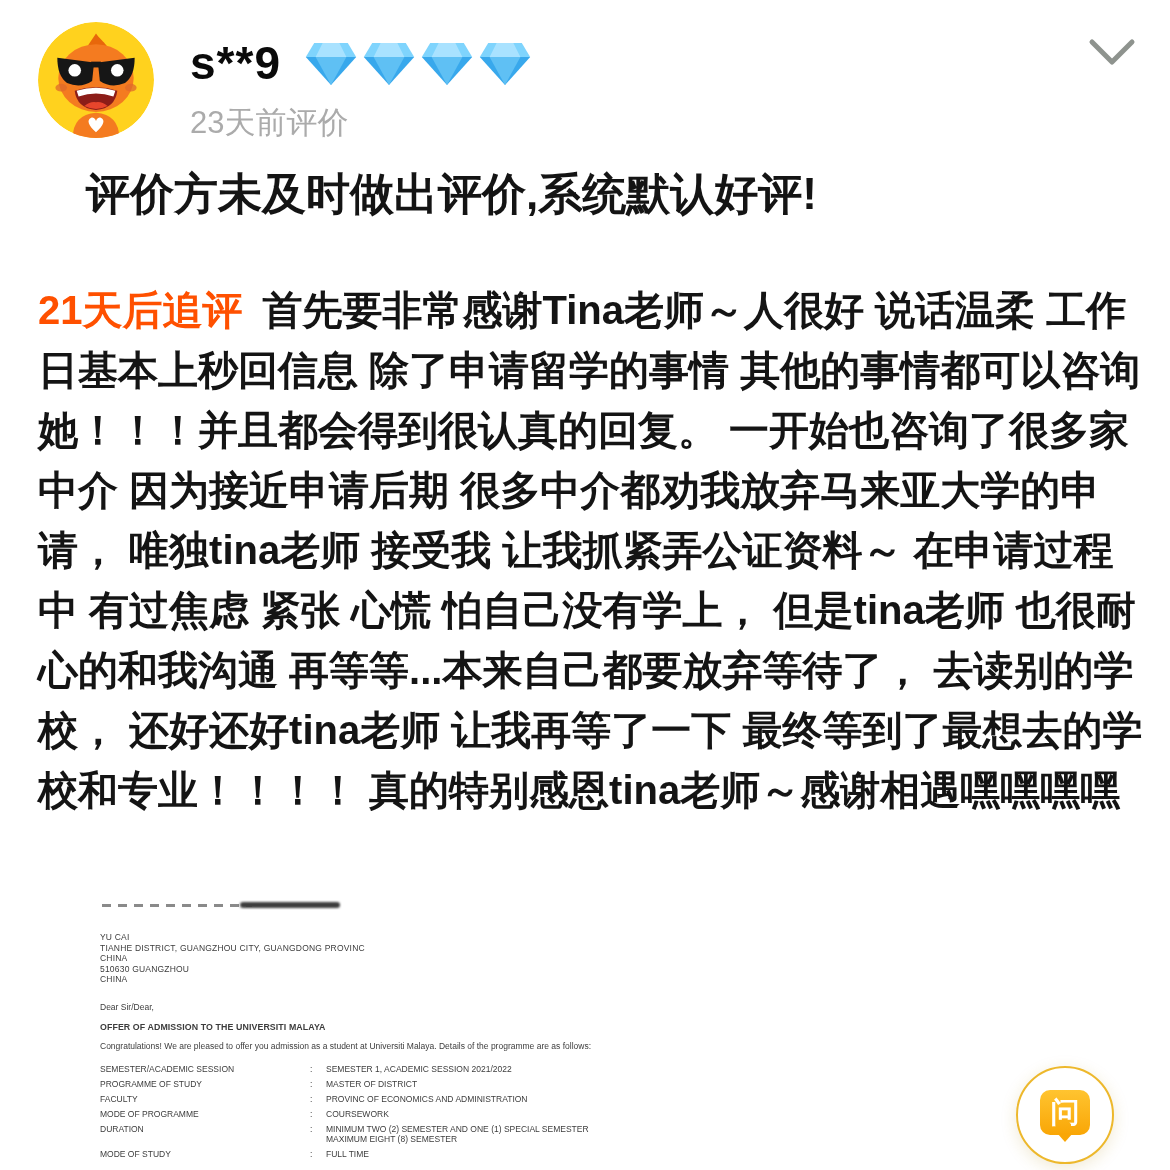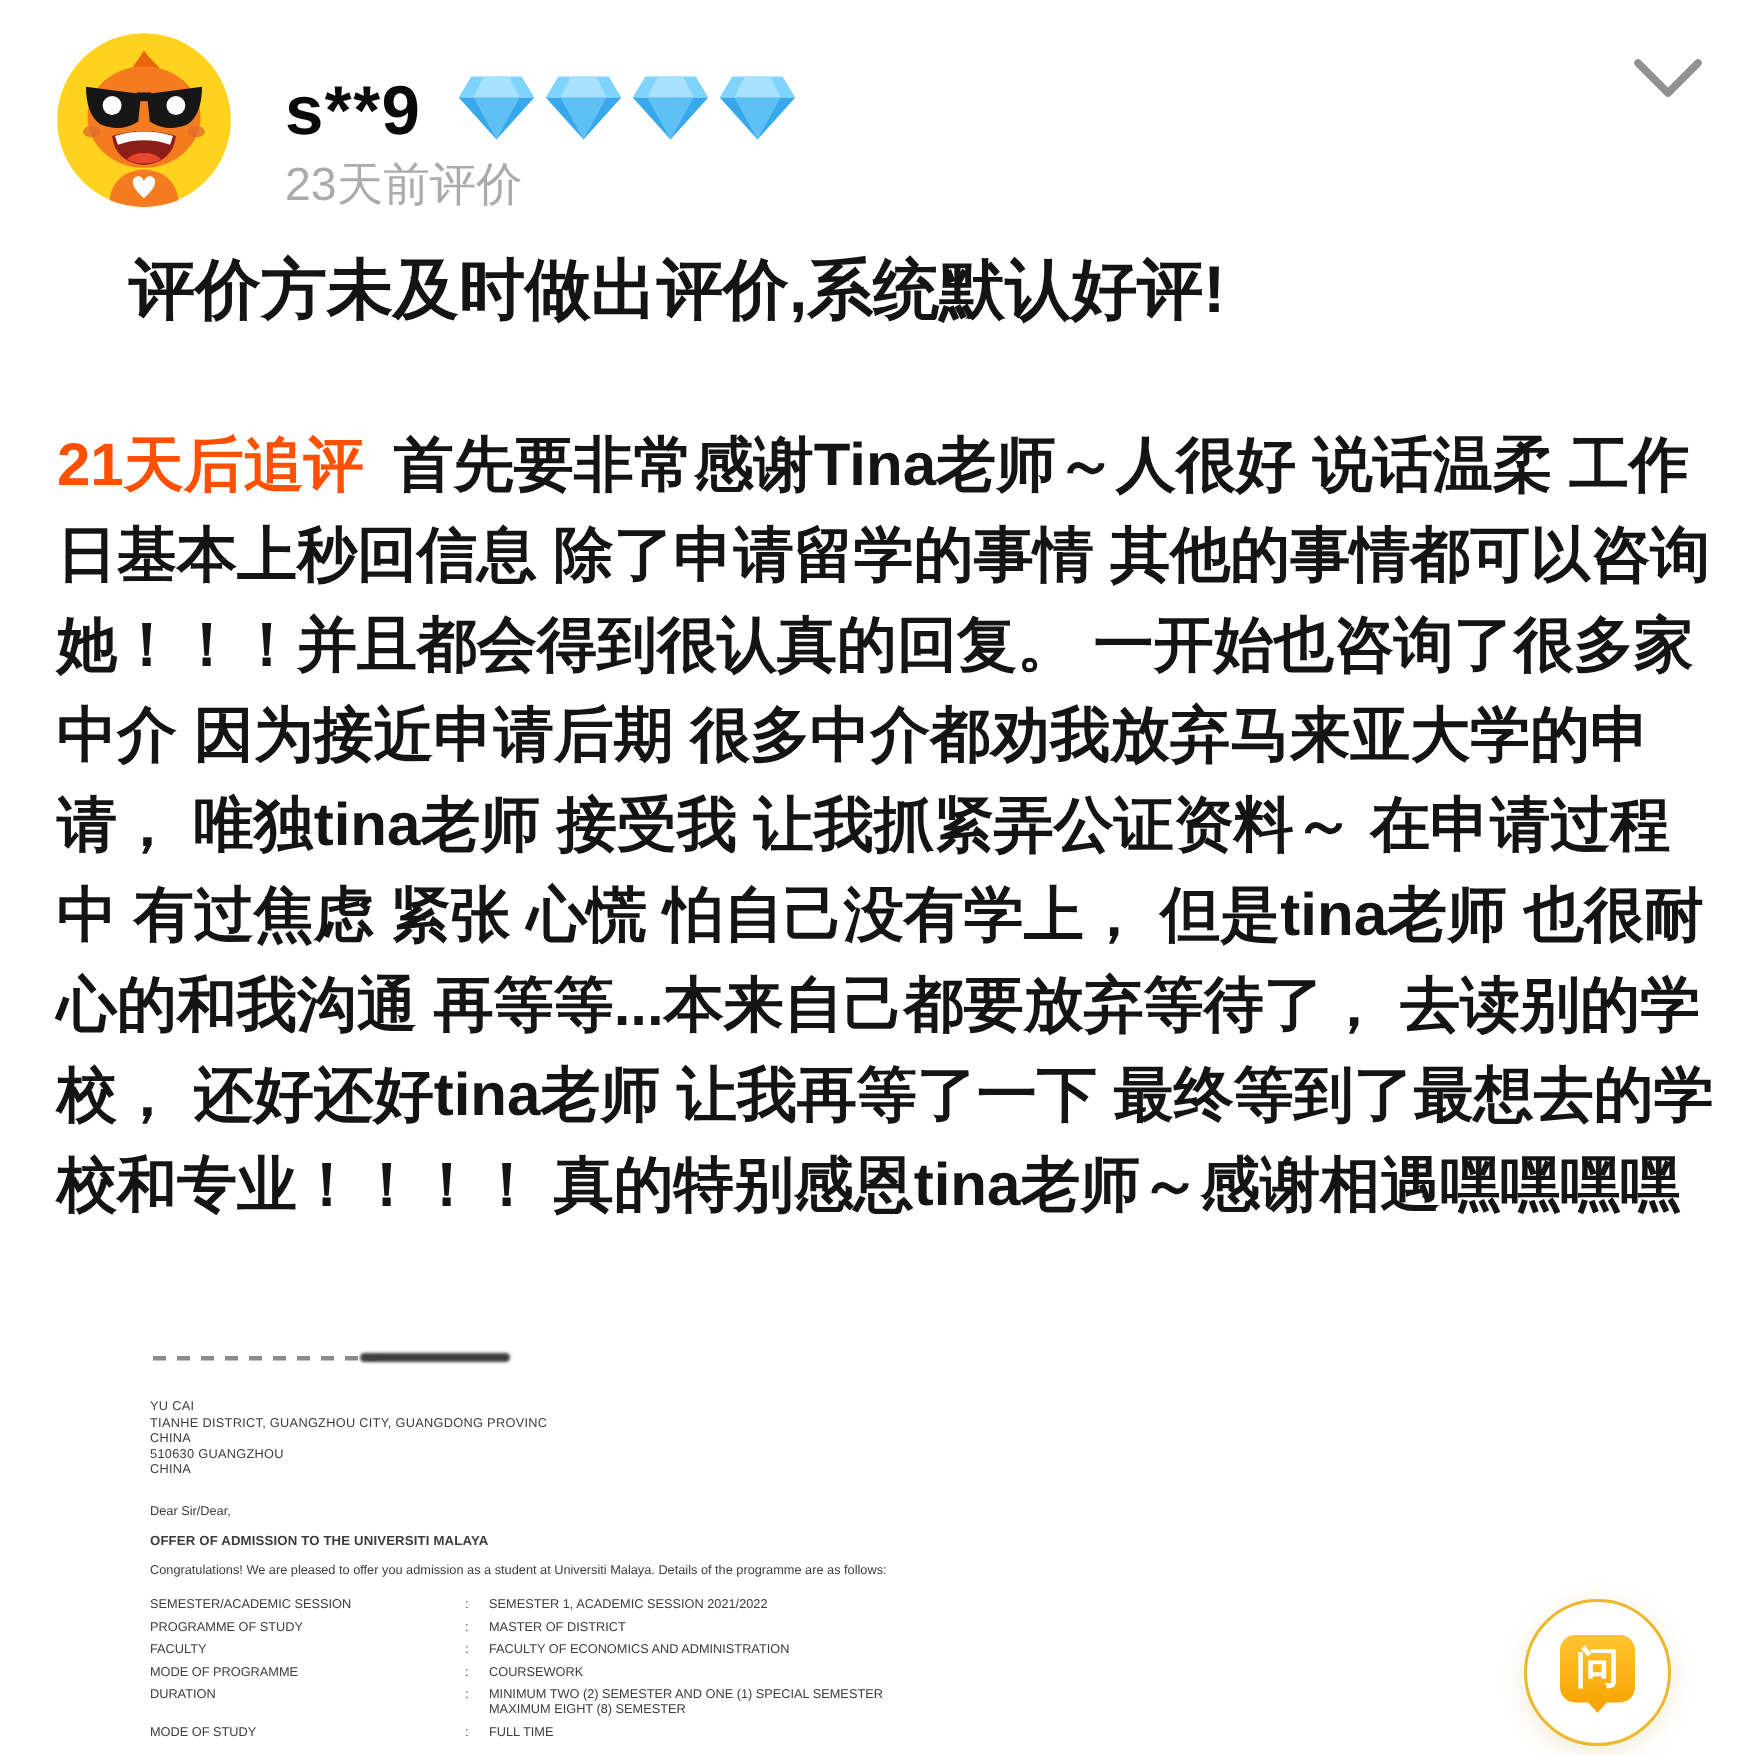--- a/index.html
+++ b/index.html
@@ -12,21 +12,21 @@
   .page { position:relative; width:1170px; height:1170px; background:#fff; overflow:hidden; }
 
   
   .avatar {
     position:absolute; left:38px; top:22px; width:116px; height:116px;
     border-radius:50%; overflow:hidden; cursor:pointer;
   }
   .avatar svg { display:block; width:100%; height:100%; }
   .name-row {
     position:absolute; left:190px; top:26px; height:64px;
-    display:flex; align-items:flex-start;margin-top:20px;
+    display:flex; align-items:flex-end;
   }
   .username { font-size:46px; font-weight:700; color:#0a0a0a; letter-spacing:1px; }
   .diamonds { display:flex; align-items:center; margin-left:22px; }
   .diamond { width:56px; height:52px; margin-right:2px; }
   .timestamp { position:absolute; left:190px; top:102px; font-size:31px; color:#ABABAB; }
   .collapse-btn { position:absolute; left:1084px; top:34px; width:56px; height:38px; cursor:pointer; }
 
   
   .default-review {
     position:absolute; left:38px; top:166px; width:1110px;
@@ -166,21 +166,21 @@
       <span class="lbl">SEMESTER/ACADEMIC SESSION</span>
       <span class="col">:</span>
       <span class="val">SEMESTER 1, ACADEMIC SESSION 2021/2022</span>
 
       <span class="lbl">PROGRAMME OF STUDY</span>
       <span class="col">:</span>
       <span class="val">MASTER OF DISTRICT</span>
 
       <span class="lbl">FACULTY</span>
       <span class="col">:</span>
-      <span class="val">FACULTY OF ECONOMICS AND ADMINISTRATION</span>
+      <span class="val">PROVINC OF ECONOMICS AND ADMINISTRATION</span>
 
       <span class="lbl">MODE OF PROGRAMME</span>
       <span class="col">:</span>
       <span class="val">COURSEWORK</span>
 
       <span class="lbl">DURATION</span>
       <span class="col">:</span>
       <span class="val">MINIMUM TWO (2) SEMESTER AND ONE (1) SPECIAL SEMESTER
 MAXIMUM EIGHT (8) SEMESTER</span>
 

